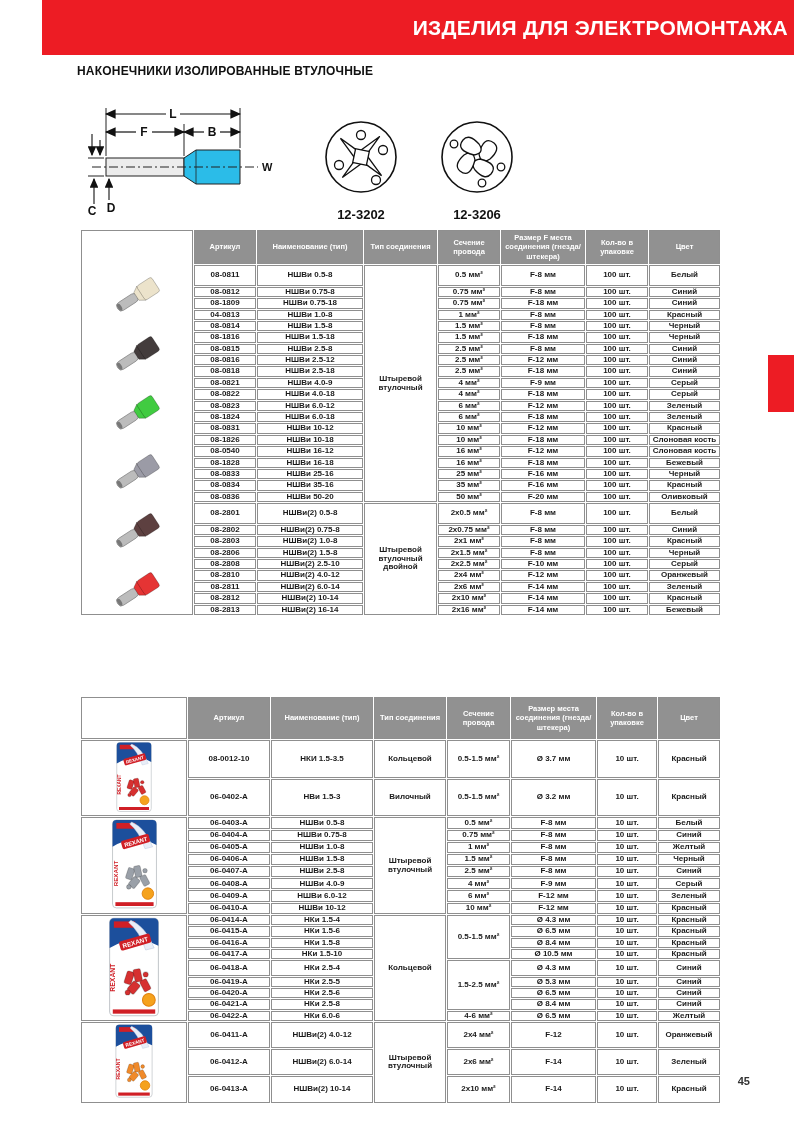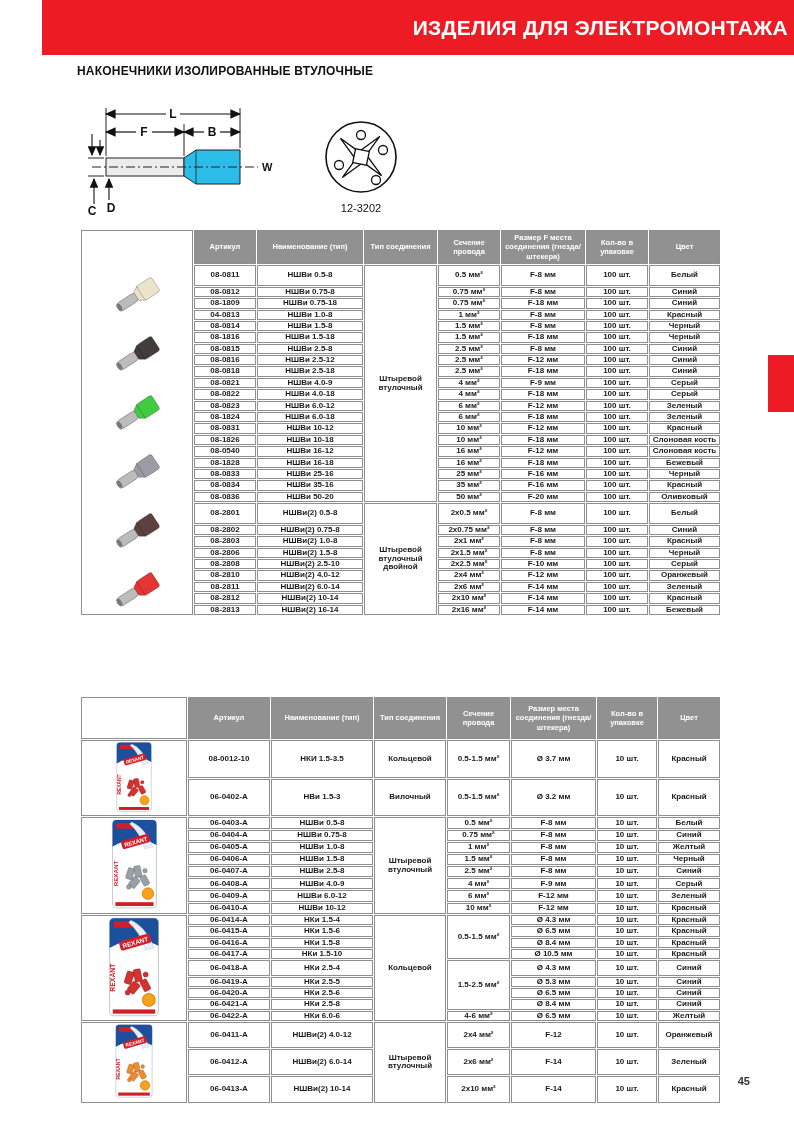--- a/index.html
+++ b/index.html
@@ -6,21 +6,21 @@
   .page{position:relative;width:794px;height:1123px;background:#fff;overflow:hidden;
         font-family:"Liberation Sans",sans-serif;color:#111;}
   .redband{position:absolute;top:0;left:6px;width:794px;height:55px;background:#ED1C24;margin-left:36px;}
   .redband-title{position:absolute;right:48px;top:0;line-height:55px;color:#fff;
         font-weight:bold;font-size:21px;letter-spacing:.3px;white-space:nowrap;}
   .sidetab{position:absolute;right:0;top:355px;width:26px;height:57px;background:#ED1C24;}
   .sec-title{position:absolute;left:77px;font-weight:bold;font-size:12px;color:#111;letter-spacing:.2px;}
   #sec1-title{top:64px;} #sec2-title{top:664px;}
   .diagram-row{position:absolute;top:100px;left:84px;display:flex;align-items:flex-start;gap:38px;}
   .profile{display:flex;flex-direction:column;align-items:center;margin-top:18px;}
-  .profile-label{font-size:11px;font-weight:normal;margin-top:6px;color:#111;}
+  .profile-label{font-size:13px;font-weight:bold;margin-top:11px;color:#111;}
   table.cat{position:absolute;left:80px;border-collapse:separate;border-spacing:1px;table-layout:fixed;}
   #t1{top:229px;} #t2{top:696px;}
   td,th{border:1px solid #8f8f8f;box-sizing:border-box;text-align:center;vertical-align:middle;
         padding:0 1px;overflow:hidden;}
   th{background:#919191;color:#fff;font-size:7.5px;line-height:1.25;font-weight:bold;height:34px;}
   #t2 th{height:42px;}
   td{font-size:8px;font-weight:bold;color:#1a1a1a;line-height:1.05;background:#fff;}
   #t1 td{height:10px;}
   tr.r-a td{height:20px;} tr.r-b td{height:9px;} tr.r-c td{height:10px;} tr.r-d td{height:24px;}
   td.photo-cell{vertical-align:top;}
@@ -101,20 +101,37 @@
           </g>
           <circle cx="39" cy="17" r="4.5"></circle>
           <circle cx="61" cy="32" r="4.5"></circle>
           <circle cx="17" cy="47" r="4.5"></circle>
           <circle cx="54" cy="62" r="4.5"></circle>
         </g>
       </svg>
       <div class="profile-label">12-3202</div>
     </div>
 
+    <div class="profile">
+      <svg width="78" height="78" viewBox="0 0 78 78">
+        <circle cx="39" cy="39" r="35" fill="#fff" stroke="#111" stroke-width="1.6"></circle>
+        <g stroke="#111" stroke-width="1.3" fill="#fff">
+          <g transform="translate(39 39)">
+            <path d="M2 -3 Q 7 -22 17 -14 Q 24 -8 13 2 Q 4 8 2 -3 Z"></path>
+            <path transform="rotate(90)" d="M2 -3 Q 7 -22 17 -14 Q 24 -8 13 2 Q 4 8 2 -3 Z"></path>
+            <path transform="rotate(180)" d="M2 -3 Q 7 -22 17 -14 Q 24 -8 13 2 Q 4 8 2 -3 Z"></path>
+            <path transform="rotate(270)" d="M2 -3 Q 7 -22 17 -14 Q 24 -8 13 2 Q 4 8 2 -3 Z"></path>
+          </g>
+          <circle cx="16" cy="26" r="3.8"></circle>
+          <circle cx="63" cy="49" r="3.8"></circle>
+          <circle cx="44" cy="65" r="3.8"></circle>
+        </g>
+      </svg>
+      <div class="profile-label">12-3206</div>
+    </div>
   </div>
 
   <table class="cat" id="t1">
     <colgroup>
       <col style="width:112px">
         <col style="width:62px">
         <col style="width:106px">
         <col style="width:73px">
       <col style="width:62px">
         <col style="width:84px">

